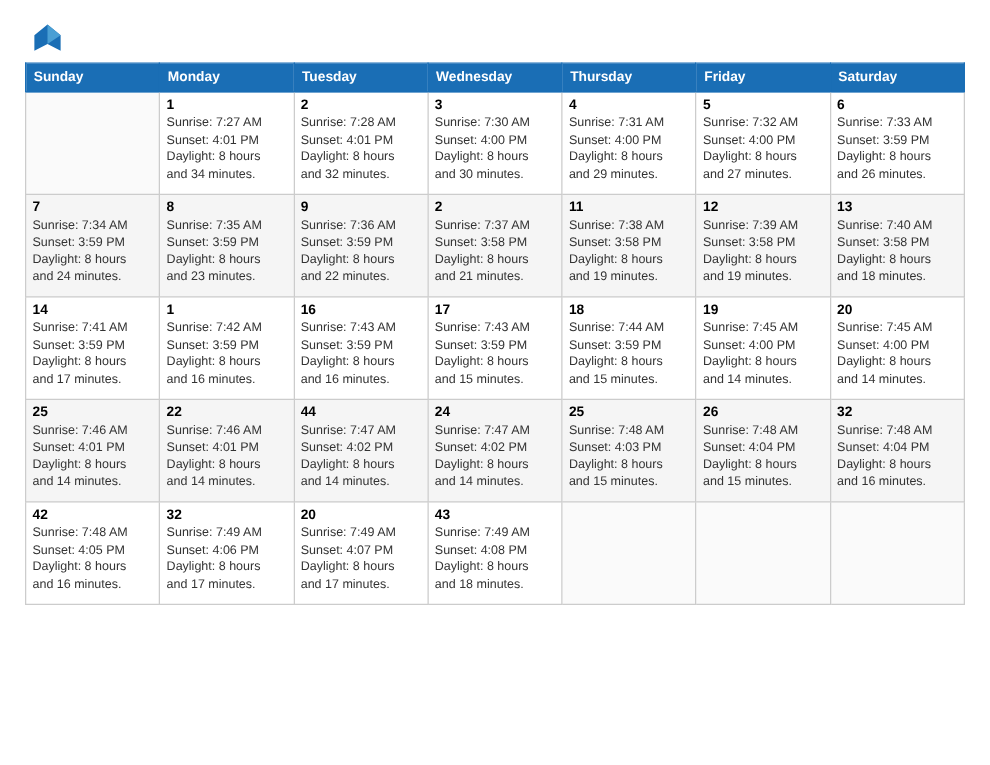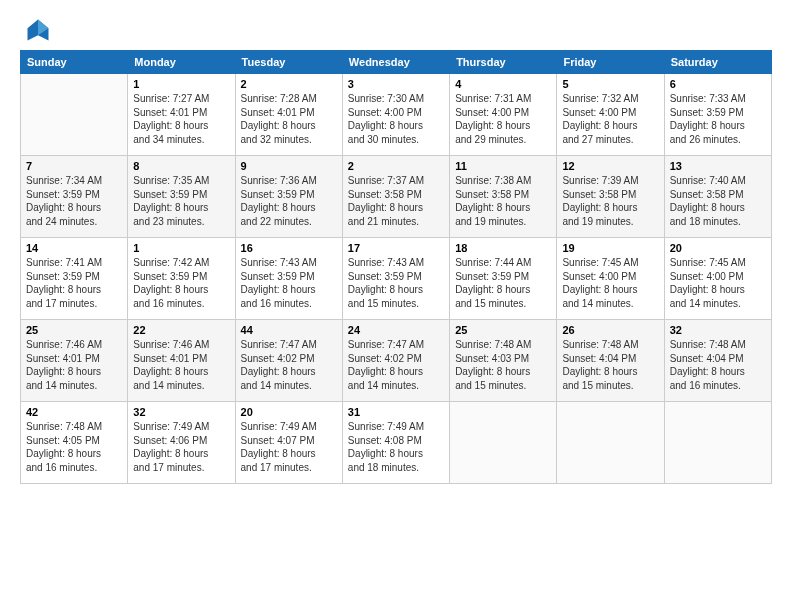--- a/index.html
+++ b/index.html
@@ -254,21 +254,21 @@
           </td>
           <td>
             <span class="day-num">32</span>
             <div class="day-info">Sunrise: 7:49 AM<br>Sunset: 4:06 PM<br>Daylight: 8 hours<br>and 17 minutes.</div>
           </td>
           <td>
             <span class="day-num">20</span>
             <div class="day-info">Sunrise: 7:49 AM<br>Sunset: 4:07 PM<br>Daylight: 8 hours<br>and 17 minutes.</div>
           </td>
           <td>
-            <span class="day-num">31</span>
+            <span class="day-num">43</span>
             <div class="day-info">Sunrise: 7:49 AM<br>Sunset: 4:08 PM<br>Daylight: 8 hours<br>and 18 minutes.</div>
           </td>
           <td class="empty-cell"></td>
           <td class="empty-cell"></td>
           <td class="empty-cell"></td>
         </tr>
       </tbody>
   </table>
 </div>
 

